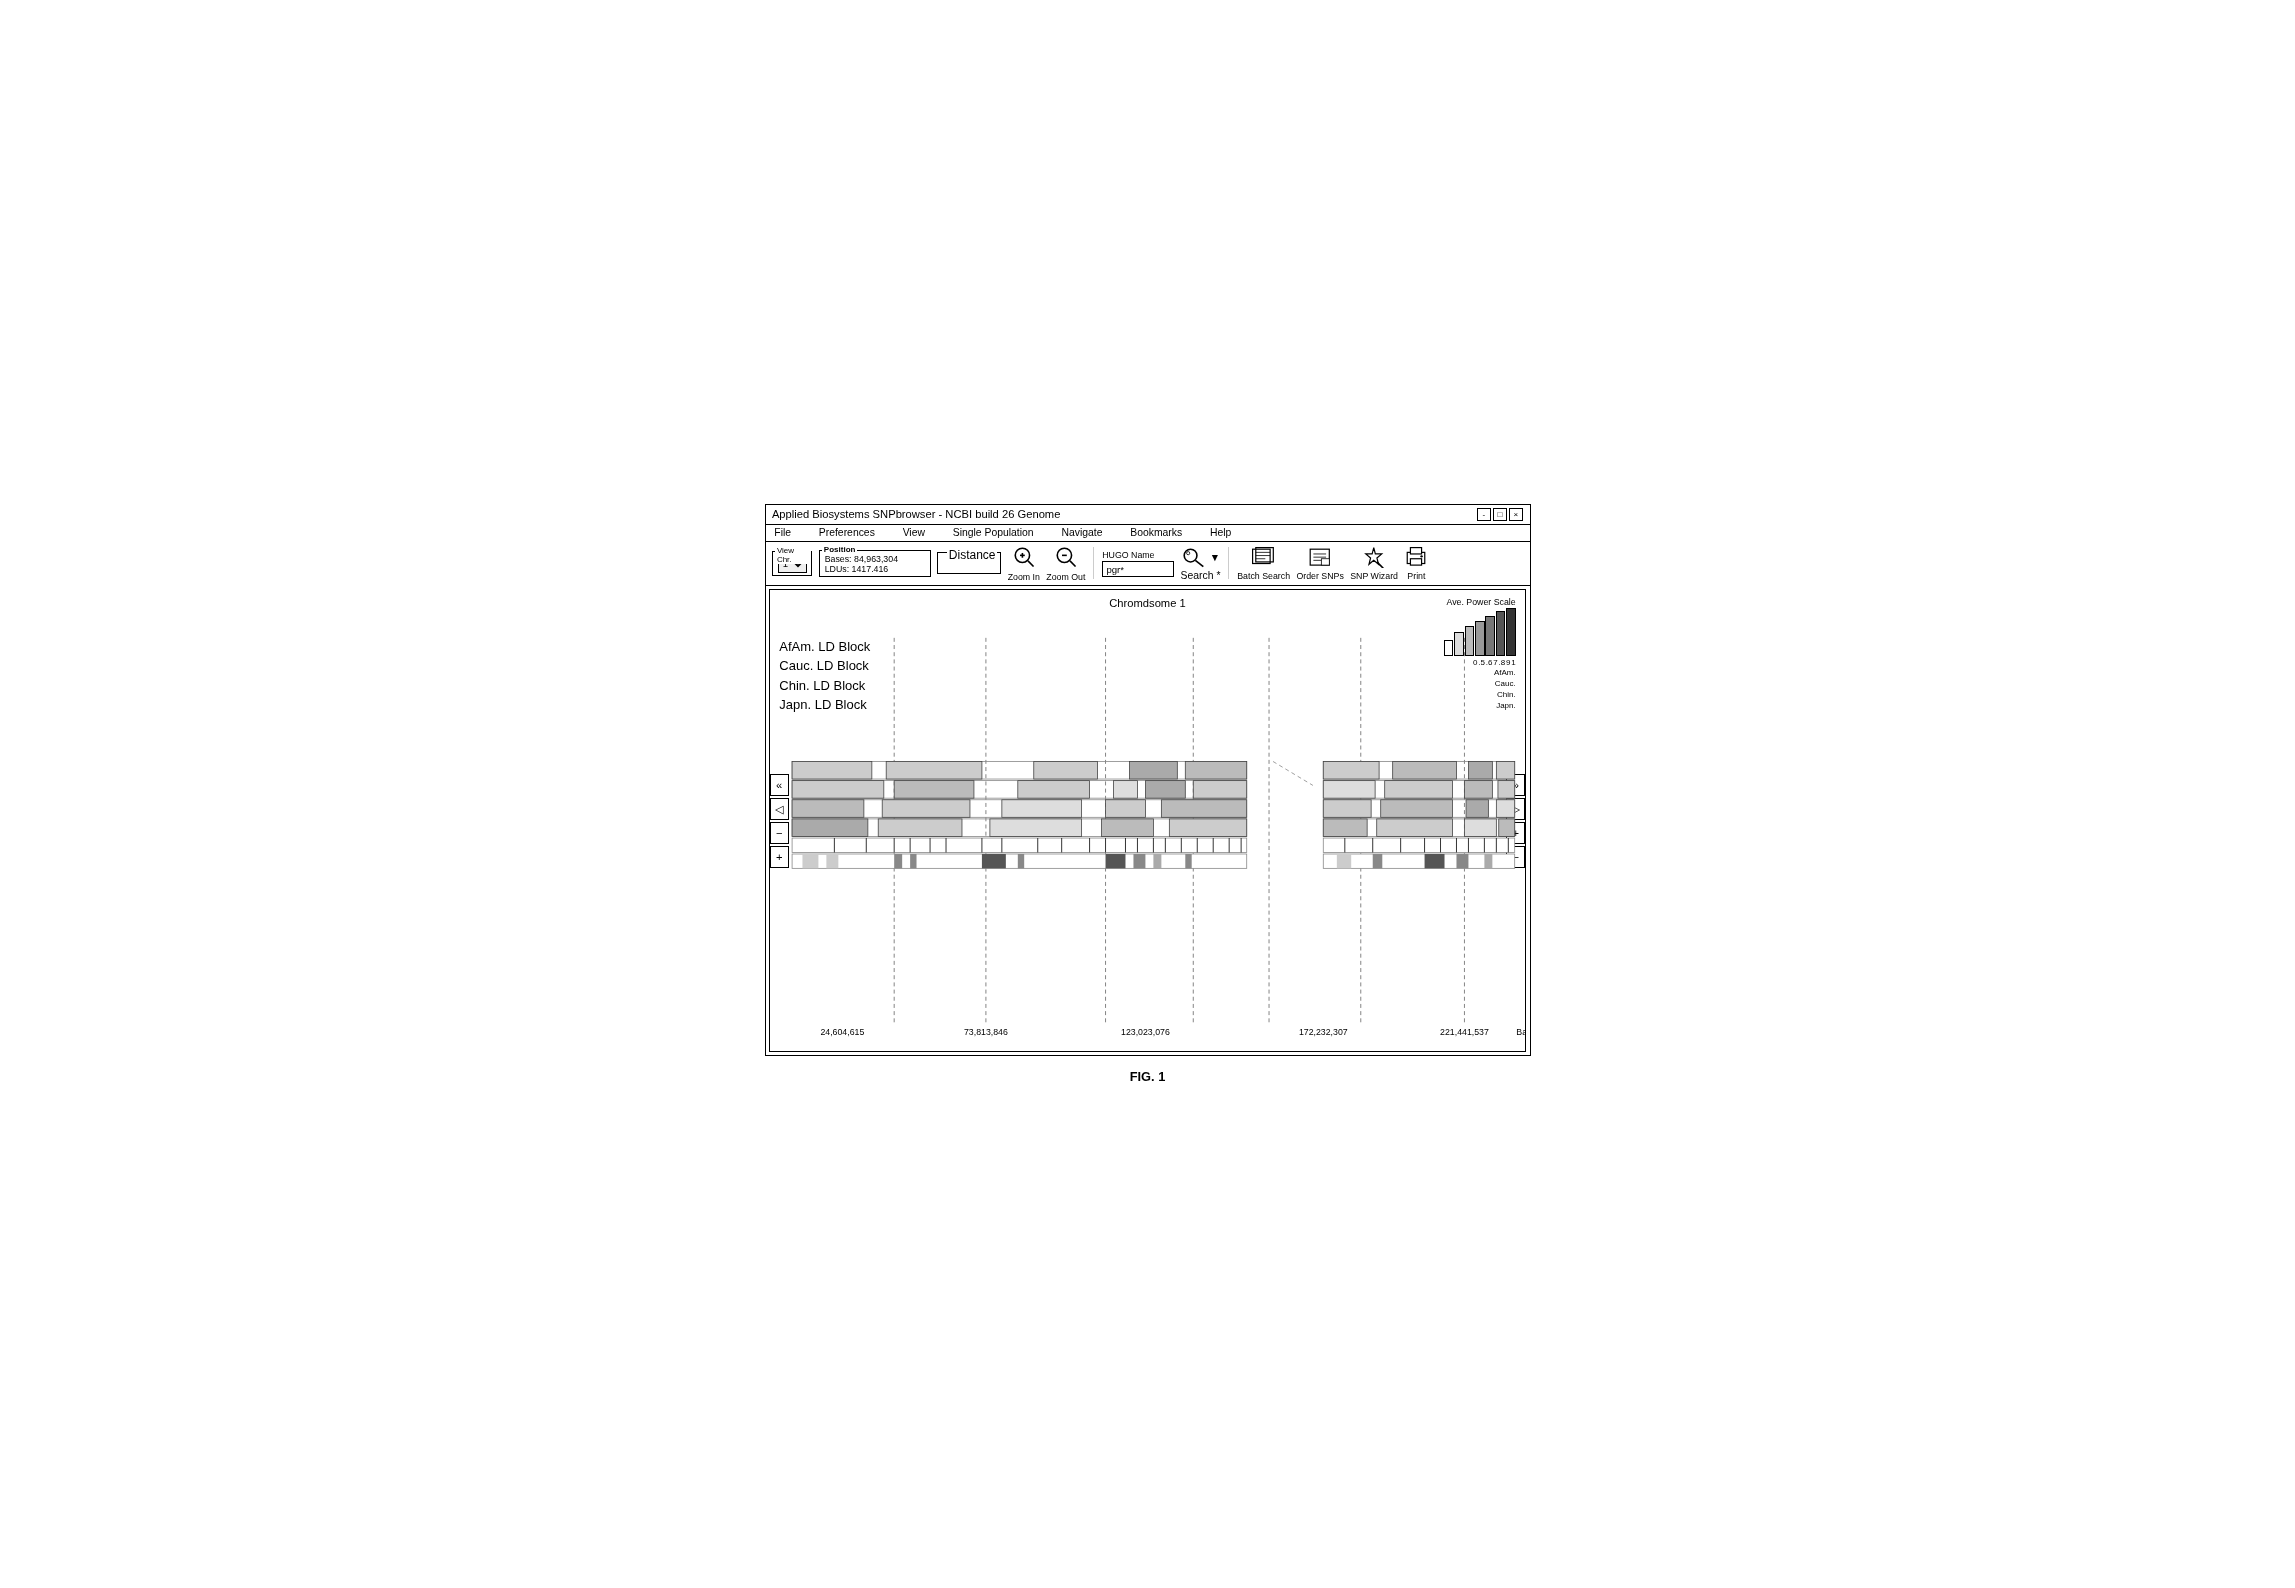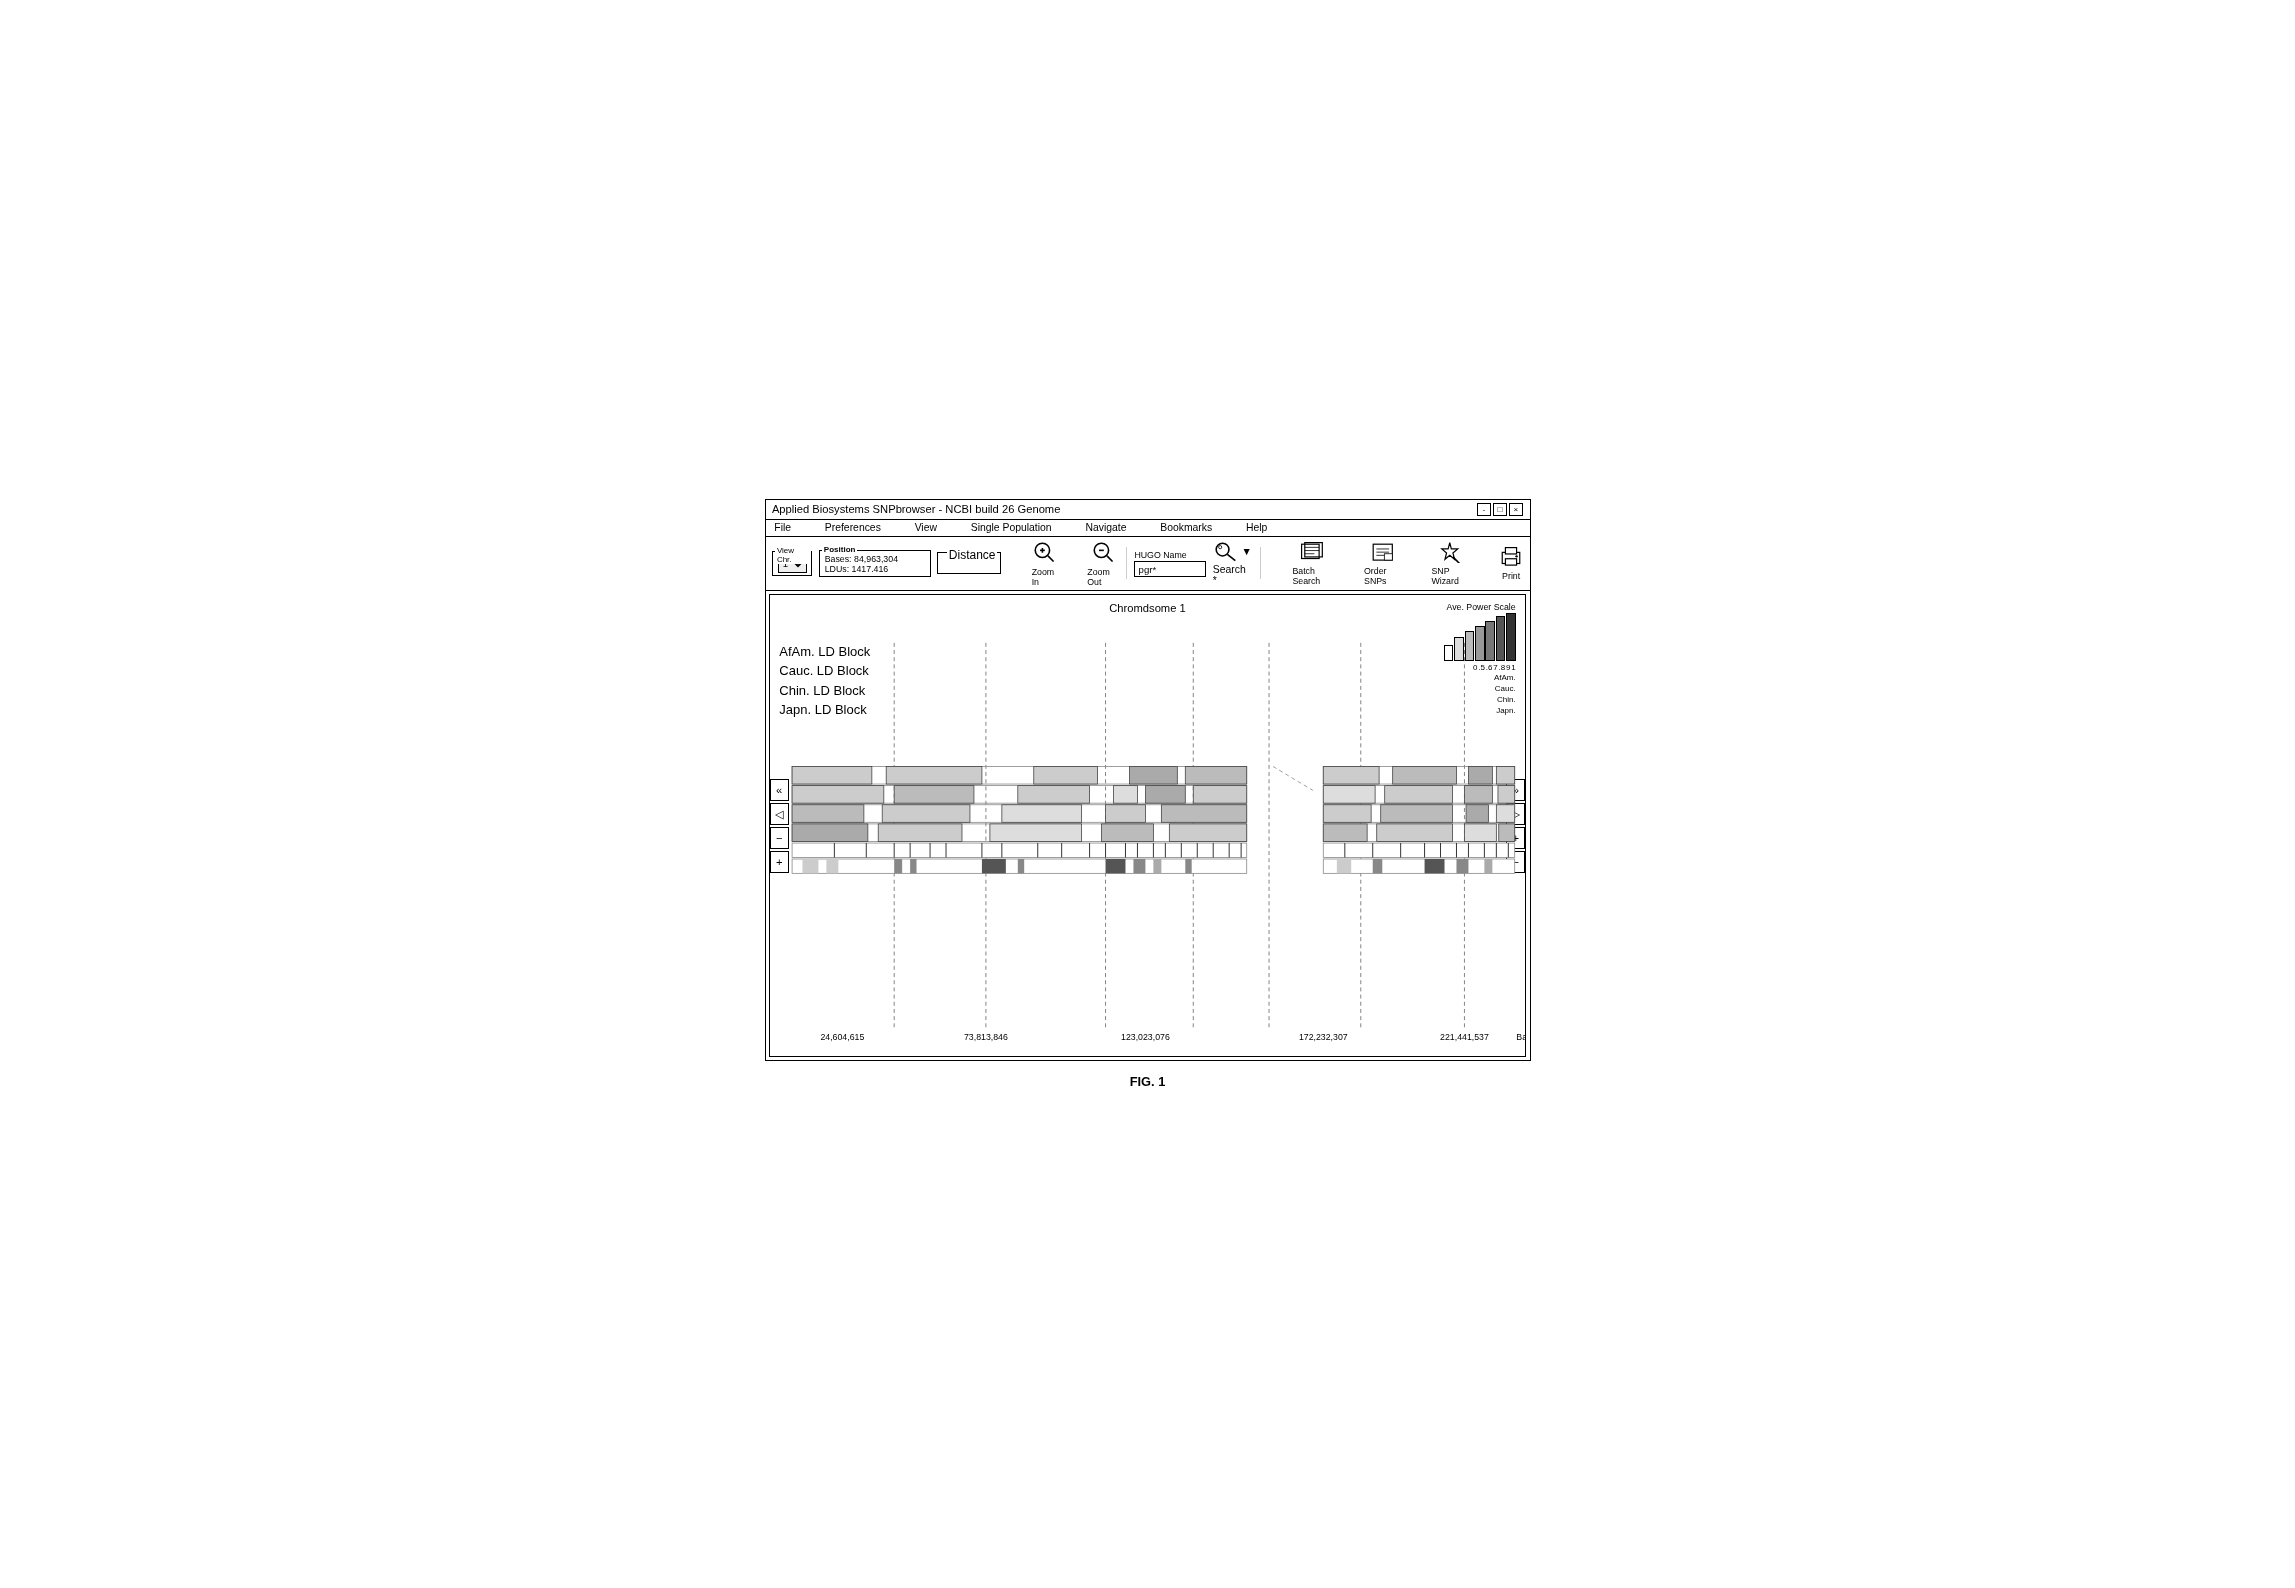--- a/index.html
+++ b/index.html
@@ -41,21 +41,21 @@
       font-size: 8px;
       cursor: pointer;
       display: flex;
       align-items: center;
       justify-content: center;
     }
     .menu-bar {
       border-bottom: 0.8px solid #000;
       padding: 1.6px 6.4px;
       display: flex;
-      gap: 29px;
+      gap: 23px;
       font-size: 10.4px;
     }
     .menu-item {
       cursor: pointer;
       padding: 0.8px 2.4px;
     }
     .toolbar {
       border-bottom: 0.8px solid #000;
       padding: 3.2px 6.4px;
       display: flex;
@@ -114,21 +114,20 @@
       font-size: 12px;
       padding: 0 1.6px;
     }
     .toolbar-btn {
       display: flex;
       flex-direction: column;
       align-items: center;
       cursor: pointer;
       font-size: 8.8px;
       gap: 0.8px;
-      margin-left: 24px;
     }
     .toolbar-icon {
       font-size: 17.6px;
       line-height: 1;
     }
     .hugo-group {
       display: flex;
       flex-direction: column;
       font-size: 8.8px;
       gap: 1.6px;

